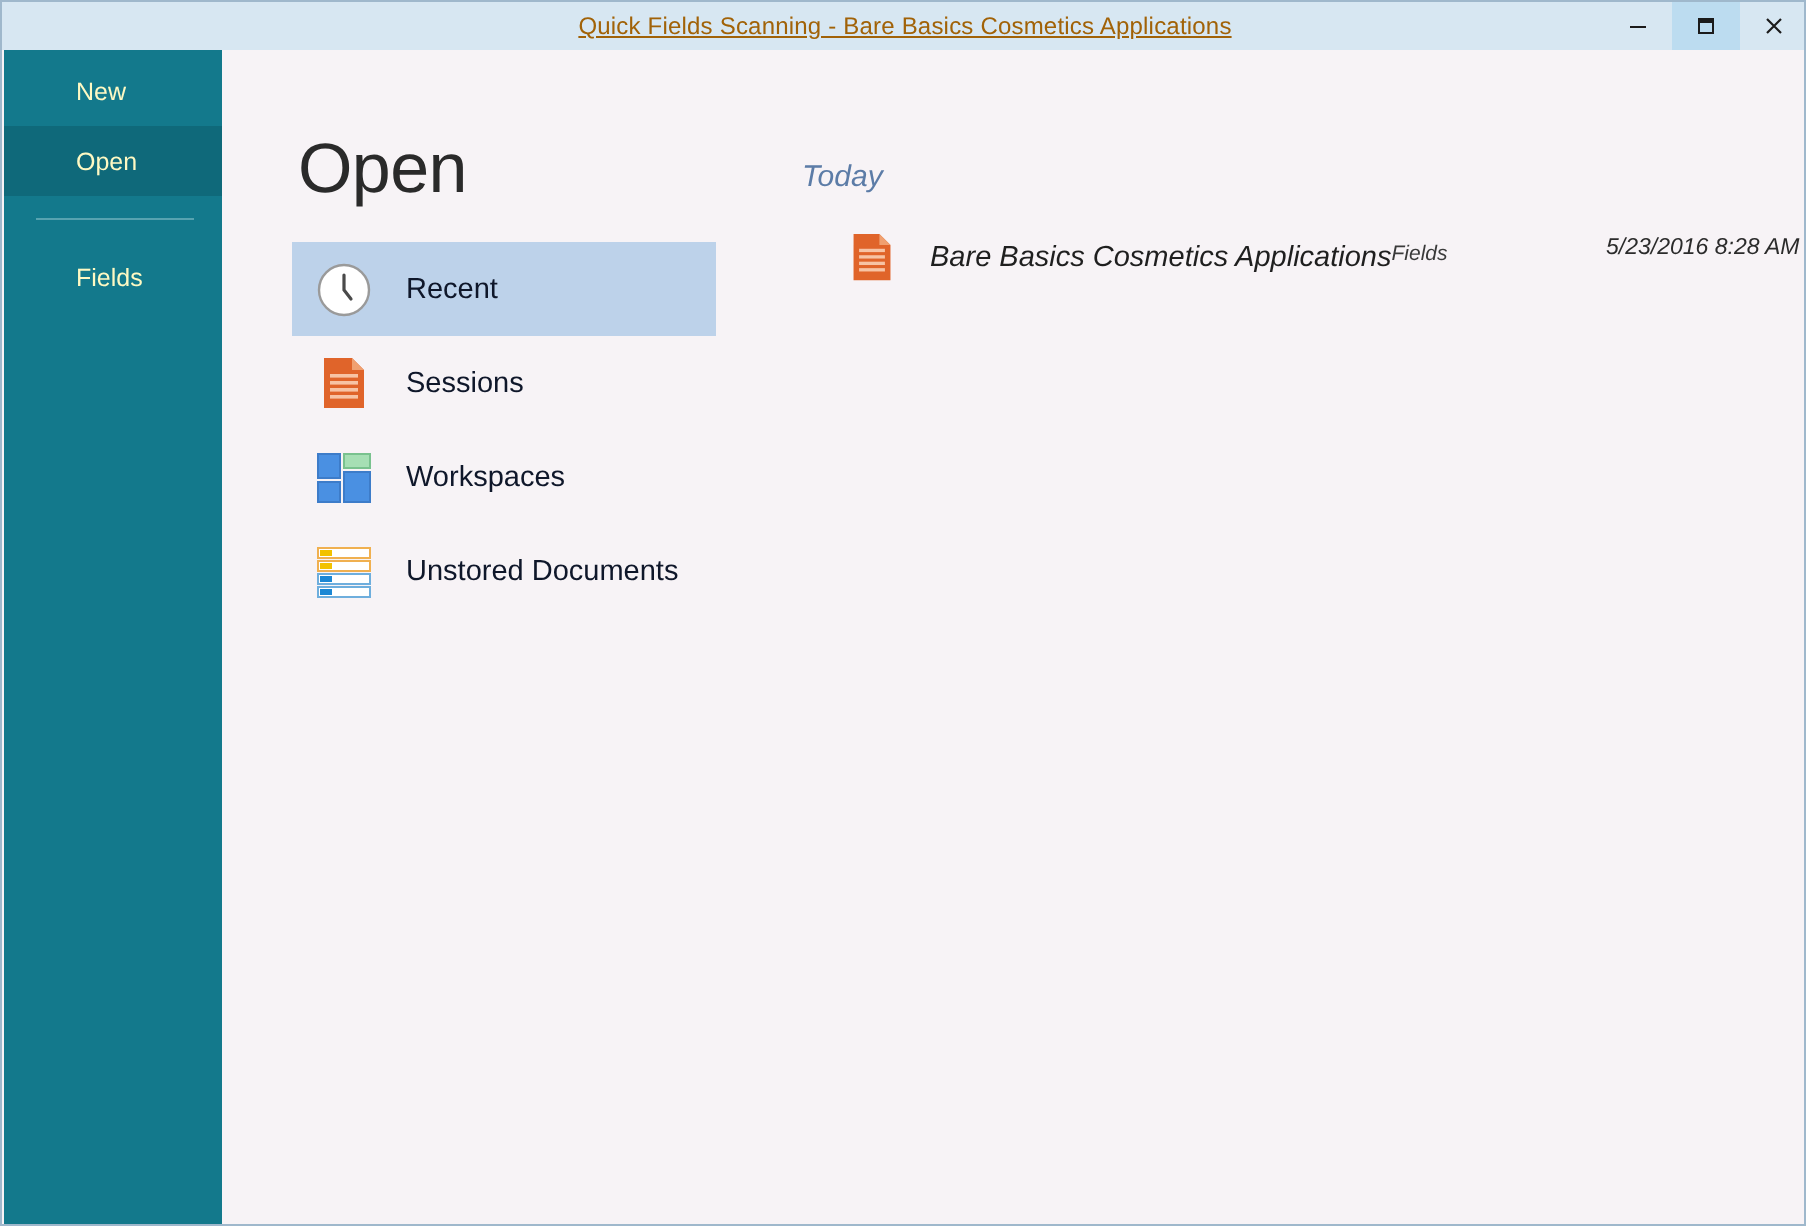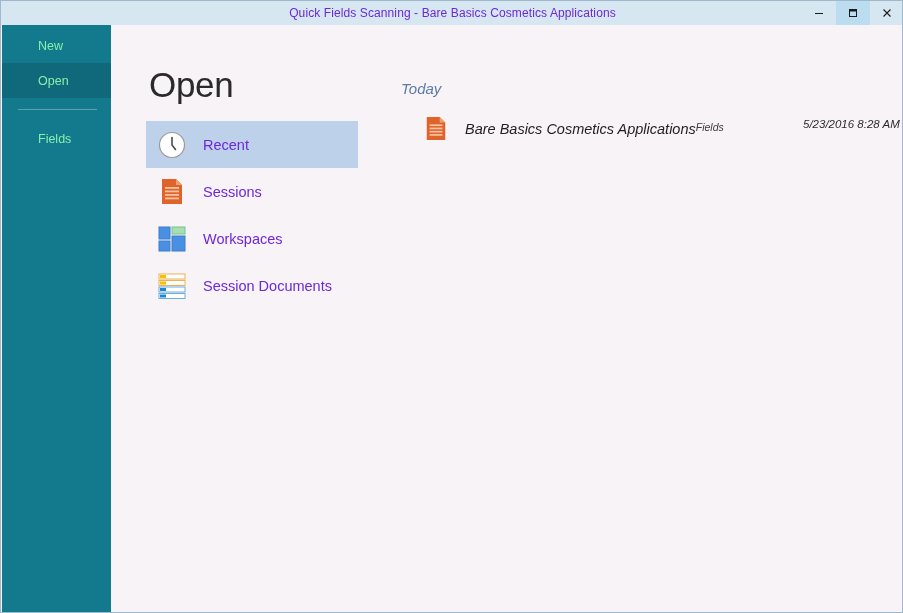--- a/index.html
+++ b/index.html
@@ -27,23 +27,24 @@
     top: 0; left: 0;
     width: 903px;
     height: 24px;
     background: #d7e7f2;
     display: flex;
     align-items: center;
     justify-content: center;
   }
   .titlebar-text {
     font-size: 12px;
-    color: #6d28d9;
+    color: #a16207;
     letter-spacing: 0.1px;
     white-space: nowrap;
+    text-decoration: underline;
   }
   .win-controls {
     position: absolute;
     top: 0; right: 0;
     height: 24px;
     display: flex;
     align-items: stretch;
   }
   .win-btn {
     width: 34px;
@@ -64,21 +65,21 @@
     width: 109px;
     height: 588px;
     background: #13798c;
   }
   .nav-item {
     position: relative;
     height: 35px;
     display: flex;
     align-items: center;
     padding-left: 36px;
-    color: #86efac;
+    color: #fef9c3;
     font-size: 12.5px;
     cursor: default;
   }
   .nav-item.selected { background: #0f697a; }
   .nav-sep {
     height: 1px;
     background: #57a3b0;
     margin: 11px 14px 11px 16px;
   }
   .nav-gap-small { height: 3px; }
@@ -122,21 +123,21 @@
     height: 30px;
     margin-left: 11px;
     display: flex;
     align-items: center;
     justify-content: center;
     flex: none;
   }
   .place-label {
     margin-left: 16px;
     font-size: 14.5px;
-    color: #6d28d9;
+    color: #0f172a;
   }
 
   
   .recent-panel {
     position: absolute;
     left: 290px;
     top: 55px;
     right: 20px;
     font-style: italic;
   }
@@ -274,21 +275,21 @@
             <rect x="1" y="1" width="26" height="5" fill="#ffffff" stroke="#f0b050" stroke-width="1"></rect>
             <rect x="2" y="2" width="6" height="3" fill="#f2c200"></rect>
             <rect x="1" y="7.5" width="26" height="5" fill="#ffffff" stroke="#f0b050" stroke-width="1"></rect>
             <rect x="2" y="8.5" width="6" height="3" fill="#f2c200"></rect>
             <rect x="1" y="14" width="26" height="5" fill="#ffffff" stroke="#6eaedd" stroke-width="1"></rect>
             <rect x="2" y="15" width="6" height="3" fill="#1b87d4"></rect>
             <rect x="1" y="20.5" width="26" height="5" fill="#ffffff" stroke="#6eaedd" stroke-width="1"></rect>
             <rect x="2" y="21.5" width="6" height="3" fill="#1b87d4"></rect>
           </svg>
         </span>
-        <span class="place-label">Session Documents</span>
+        <span class="place-label">Unstored Documents</span>
       </div>
 
     </div>
 
     <div class="recent-panel">
       <div class="group-header">Today</div>
 
       <div class="recent-row">
         <span class="recent-icon">
           <svg width="24" height="28" viewBox="0 0 26 28">

